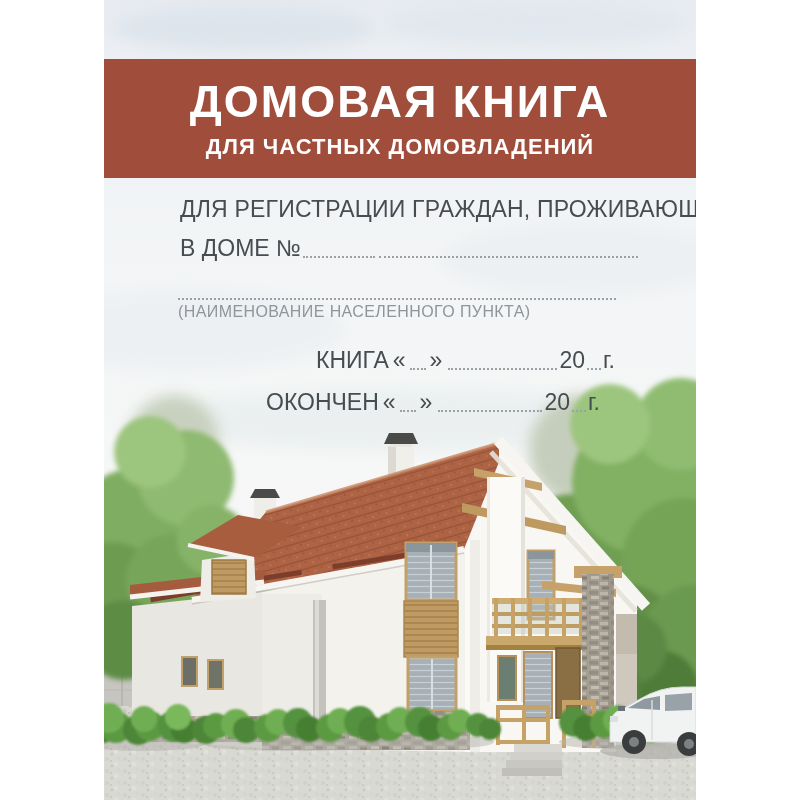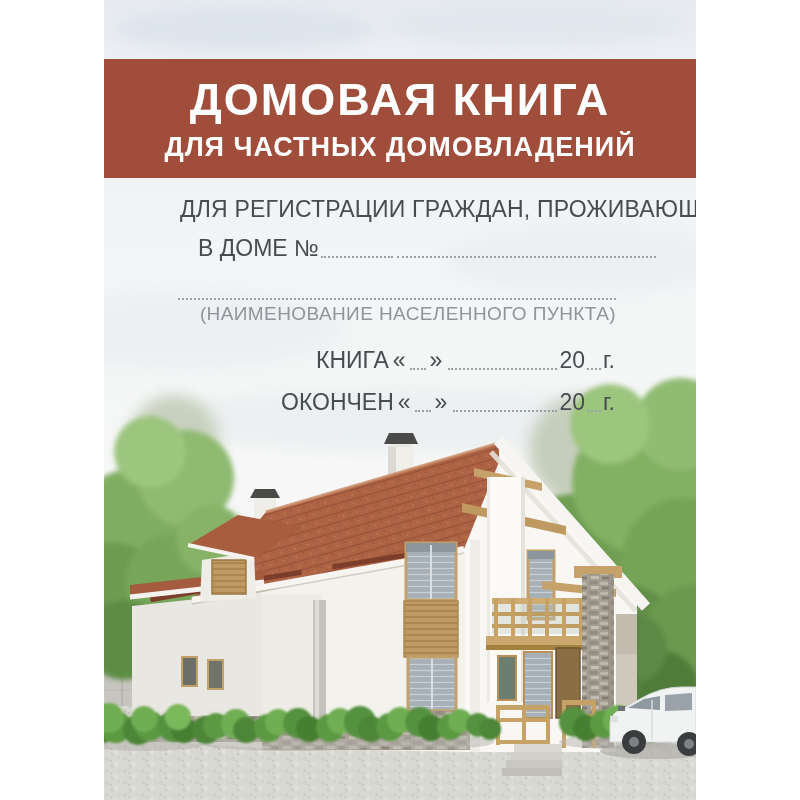--- a/index.html
+++ b/index.html
@@ -5,39 +5,39 @@
   html,body{margin:0;padding:0;background:#ffffff;}
   #page{position:relative;width:800px;height:800px;background:#ffffff;overflow:hidden;
         font-family:"Liberation Sans","DejaVu Sans",sans-serif;}
   #cover{position:absolute;left:104px;top:0;width:592px;height:800px;overflow:hidden;
          background:linear-gradient(180deg,#e7ebf0 0%,#eef1f4 12%,#f3f5f6 35%,#f6f7f6 60%,#eef0ee 100%);}
   #scene{position:absolute;left:0;top:0;width:592px;height:800px;display:block;}
 
   .band{position:absolute;left:0;top:59px;width:592px;height:119px;background:var(--band,#a04e3b);
         display:flex;flex-direction:column;align-items:center;justify-content:center;gap:12px;}
   .band .t1{color:var(--band-text,#fff);font-size:45px;font-weight:700;letter-spacing:2px;line-height:1;white-space:nowrap;}
-  .band .t2{color:var(--band-text,#fff);font-size:27px;font-weight:700;letter-spacing:1px;line-height:1;white-space:nowrap;}
+  .band .t2{color:var(--band-text,#fff);font-size:22px;font-weight:700;letter-spacing:1px;line-height:1;white-space:nowrap;}
 
   .txt{position:absolute;color:var(--ink,#474c50);white-space:nowrap;}
   .reg1{left:76px;top:196px;font-size:23px;letter-spacing:.2px;}
   .row{position:absolute;display:flex;align-items:flex-end;font-size:23px;color:var(--ink,#474c50);}
   .row .lbl{line-height:1;padding-bottom:1px;}
   .row .q{line-height:1;padding:0 2px 1px 4px;}
   .row .q2{line-height:1;padding:0 4px 1px 2px;}
   .dots{border-bottom:2px dotted var(--dots,#9aa1a6);height:6px;margin:0 2px 3px 2px;}
   .dots.flex{flex:1;}
   .w72{width:72px;} .w16{width:16px;} .w14{width:14px;}
-  .row2{left:94px;top:237px;width:460px;}
+  .row2{left:76px;top:237px;width:460px;}
   .rowA{left:212px;top:349px;width:299px;}
-  .rowB{left:177px;top:391px;width:334px;justify-content:space-between;}
+  .rowB{left:162px;top:391px;width:334px;justify-content:space-between;}
 
   .rule{position:absolute;left:74px;top:284px;width:438px;height:14px;
         border-bottom:2px dotted var(--dots,#9aa1a6);}
-  .caption{position:absolute;left:74px;top:303px;width:438px;text-align:right;
-           font-size:19px;letter-spacing:.4px;color:var(--muted,#8f959a);white-space:nowrap;}
+  .caption{position:absolute;left:74px;top:303px;width:438px;text-align:left;
+           font-size:16px;letter-spacing:.4px;color:var(--muted,#8f959a);white-space:nowrap;}
 </style>
 </head>
 <body>
 
 <div id="page">
   <div id="cover">
 
     <svg id="scene" viewBox="0 0 592 800" xmlns="http://www.w3.org/2000/svg">
       <defs>
         <pattern id="tiles" width="14" height="9" patternUnits="userSpaceOnUse" patternTransform="rotate(-16)">

